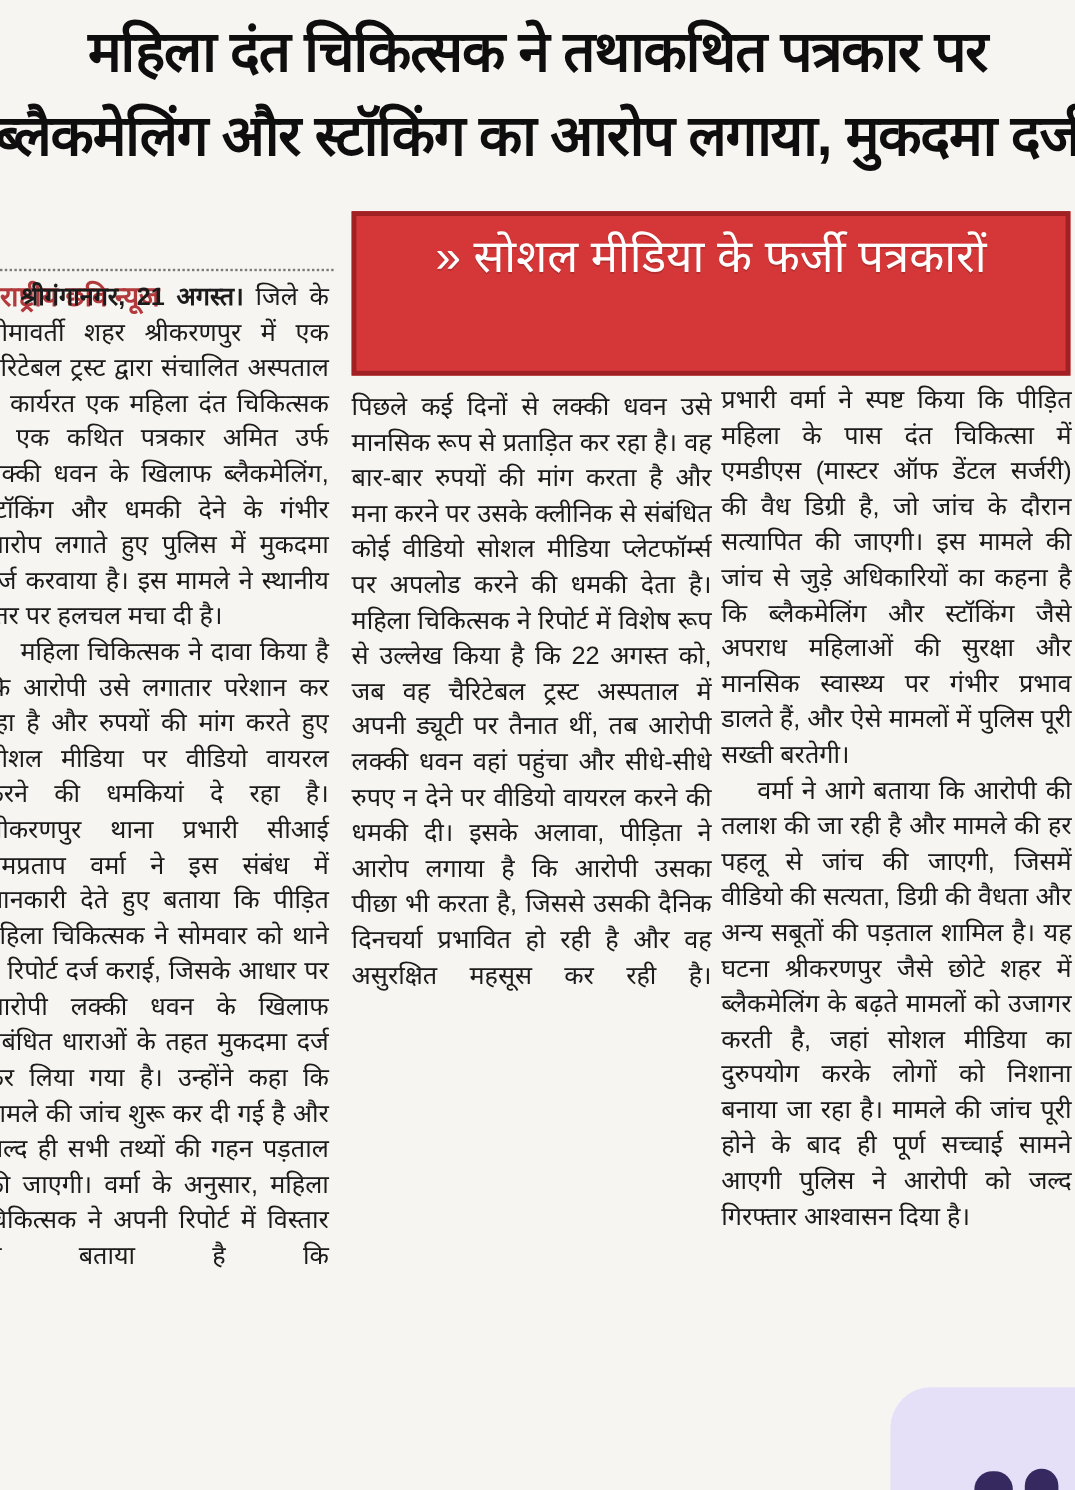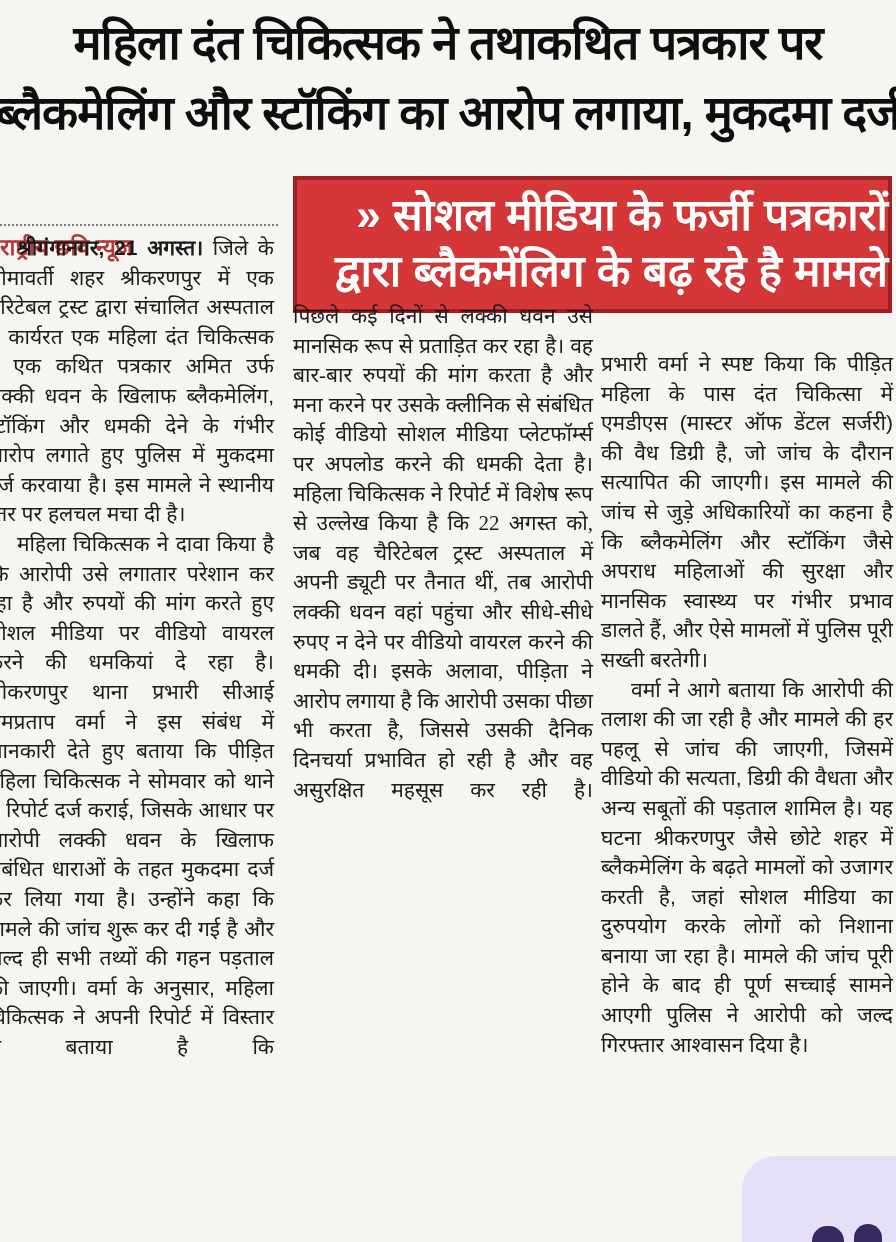--- a/index.html
+++ b/index.html
@@ -45,41 +45,41 @@
     position:absolute;
     top:224px; left:0; width:278px;
     border-top:2px dotted #7a7a7a;
   }
   .highlight-box{
     position:absolute;
     left:293px; top:176px; width:599px; height:137px;
     background:var(--box-bg);
     border:4px solid var(--box-border);
     color:var(--box-text);
-    text-align:right;
-    font-weight:bold;
-    font-size:44px;
+    text-align:center;
+    font-weight:normal;
+    font-size:38px;
     line-height:56px;
     padding-top:7px;
     text-shadow:0 1px 0 rgba(0,0,0,.15);
   }
   .highlight-box .hb-line{white-space:nowrap;}
   .col{
     position:absolute;
     text-align:justify;
     font-size:21px;
     line-height:29.6px;
     color:var(--text);
   }
   .col p{margin:0;}
   .col .indent{text-indent:30px;}
   .col .cont-next{text-align-last:justify;}
   #col1{left:-13px; top:233px; width:287px;}
-  #col2{left:293px; top:302px; width:300px;font-family:Liberation Serif, serif;}
-  #col3{left:601px; top:319px; width:292px;margin-top:30px;}
+  #col2{left:293px; top:325px; width:300px;}
+  #col3{left:601px; top:319px; width:292px;}
   .dateline{font-weight:bold;}
   .reaction-bubble{
     position:absolute;
     left:742px; top:1156px;
     width:200px; height:130px;
     background:var(--bubble-bg);
     border-radius:34px;
   }
   .bubble-glyph{
     position:absolute;
@@ -100,21 +100,20 @@
 <h1 class="headline">
   <div class="hl-line">महिला दंत चिकित्सक ने तथाकथित पत्रकार पर</div>
   <div class="hl-line">ब्लैकमेलिंग और स्टॉकिंग का आरोप लगाया, मुकदमा दर्ज</div>
 </h1>
 
 <div class="byline">राष्ट्रीय छवि न्यूज</div>
 <div class="byline-rule"></div>
 
 <div class="highlight-box">
   <div class="hb-line">» सोशल मीडिया के फर्जी पत्रकारों</div>
-  <div class="hb-line">द्वारा ब्लैकमेंलिग के बढ़ रहे है मामले</div>
 </div>
 
 <div class="col" id="col1">
   <p class="indent"><strong class="dateline">श्रीगंगानगर, 21 अगस्त।</strong>
     <span>जिले के सीमावर्ती शहर श्रीकरणपुर में एक चैरिटेबल ट्रस्ट द्वारा संचालित अस्पताल में कार्यरत एक महिला दंत चिकित्सक ने एक कथित पत्रकार अमित उर्फ लक्की धवन के खिलाफ ब्लैकमेलिंग, स्टॉकिंग और धमकी देने के गंभीर आरोप लगाते हुए पुलिस में मुकदमा दर्ज करवाया है। इस मामले ने स्थानीय स्तर पर हलचल मचा दी है।</span></p>
   <p class="indent cont-next">महिला चिकित्सक ने दावा किया है कि आरोपी उसे लगातार परेशान कर रहा है और रुपयों की मांग करते हुए सोशल मीडिया पर वीडियो वायरल करने की धमकियां दे रहा है। श्रीकरणपुर थाना प्रभारी सीआई रामप्रताप वर्मा ने इस संबंध में जानकारी देते हुए बताया कि पीड़ित महिला चिकित्सक ने सोमवार को थाने में रिपोर्ट दर्ज कराई, जिसके आधार पर आरोपी लक्की धवन के खिलाफ संबंधित धाराओं के तहत मुकदमा दर्ज कर लिया गया है। उन्होंने कहा कि मामले की जांच शुरू कर दी गई है और जल्द ही सभी तथ्यों की गहन पड़ताल की जाएगी। वर्मा के अनुसार, महिला चिकित्सक ने अपनी रिपोर्ट में विस्तार से बताया है कि</p>
 </div>
 
 <div class="col" id="col2">
   <p class="cont-next">पिछले कई दिनों से लक्की धवन उसे मानसिक रूप से प्रताड़ित कर रहा है। वह बार-बार रुपयों की मांग करता है और मना करने पर उसके क्लीनिक से संबंधित कोई वीडियो सोशल मीडिया प्लेटफॉर्म्स पर अपलोड करने की धमकी देता है। महिला चिकित्सक ने रिपोर्ट में विशेष रूप से उल्लेख किया है कि 22 अगस्त को, जब वह चैरिटेबल ट्रस्ट अस्पताल में अपनी ड्यूटी पर तैनात थीं, तब आरोपी लक्की धवन वहां पहुंचा और सीधे-सीधे रुपए न देने पर वीडियो वायरल करने की धमकी दी। इसके अलावा, पीड़िता ने आरोप लगाया है कि आरोपी उसका पीछा भी करता है, जिससे उसकी दैनिक दिनचर्या प्रभावित हो रही है और वह असुरक्षित महसूस कर रही है।</p>

